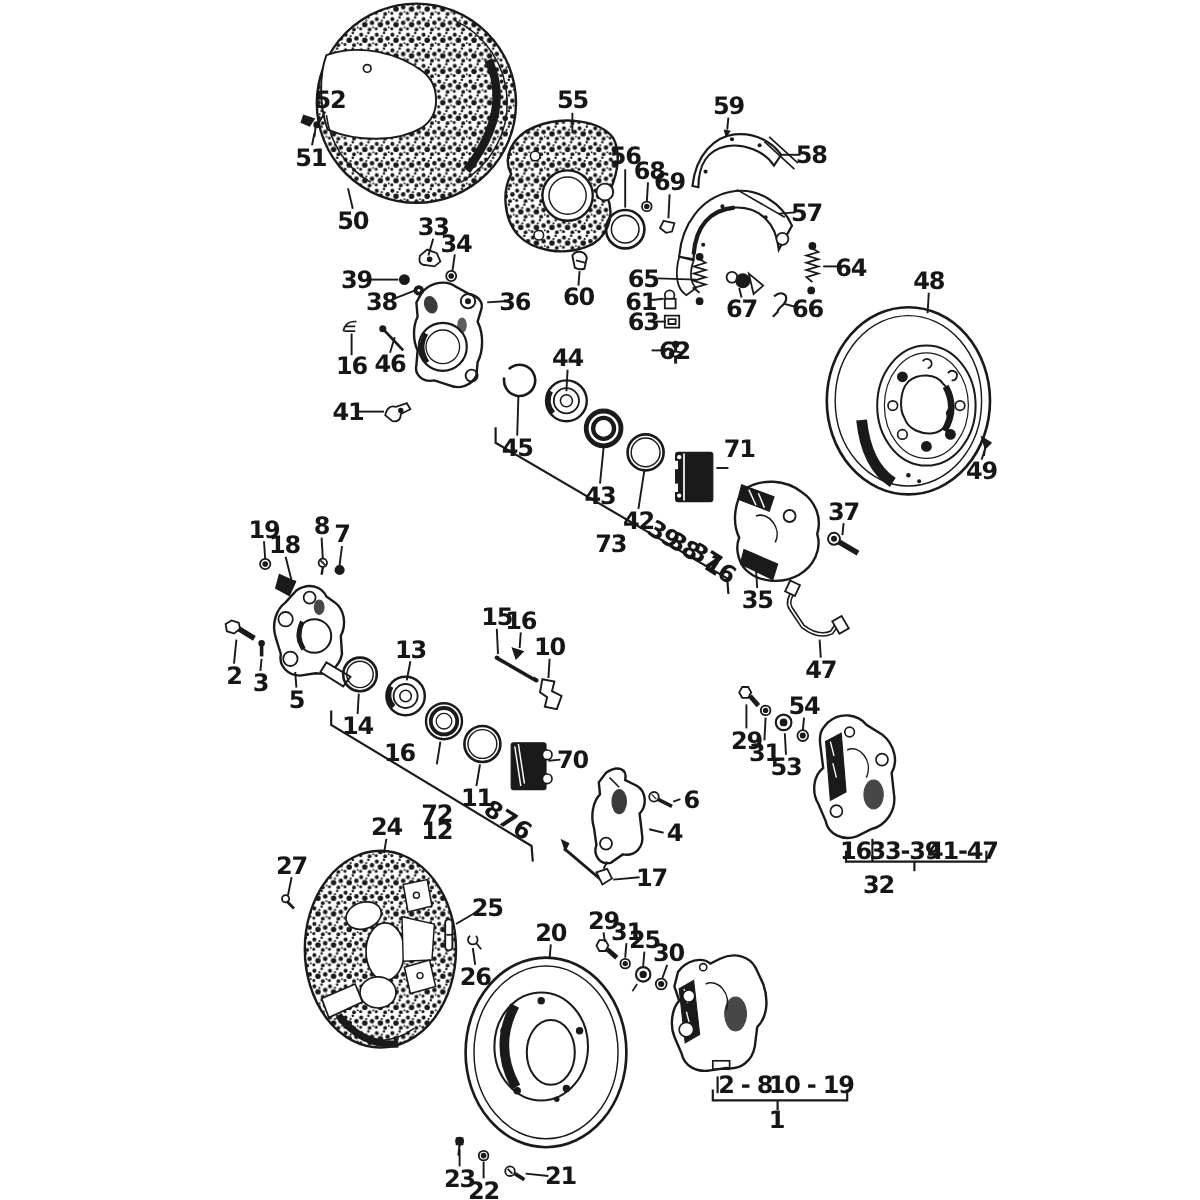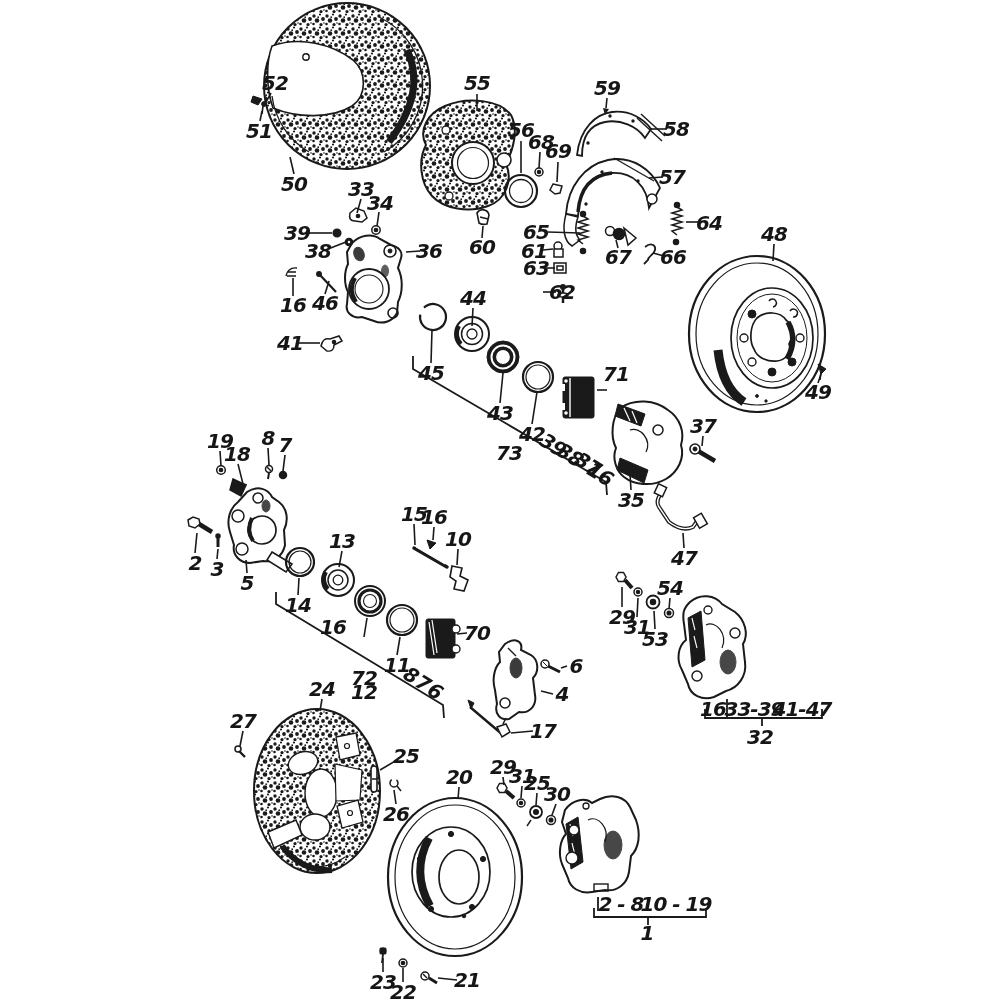--- a/index.html
+++ b/index.html
@@ -1,19 +1,19 @@
 <!DOCTYPE html>
 <html><head>
 <meta charset="utf-8">
 <style>
   html,body{margin:0;padding:0;background:#ffffff;}
   .stage{position:relative;width:1000px;height:1000px;background:#ffffff;overflow:hidden;
          font-family:"DejaVu Sans",sans-serif;}
   .stage svg{position:absolute;left:0;top:0;}
-  #label-layer{position:absolute;left:0;top:0;width:1000px;height:1000px;pointer-events:none;font-style:italic;}
+  #label-layer{position:absolute;left:0;top:0;width:1000px;height:1000px;pointer-events:none;}
   .lbl{position:absolute;transform:translate(-50%,-50%);
        font-family:"DejaVu Sans",sans-serif;font-weight:bold;font-size:20px;
        color:#161616;letter-spacing:-1px;white-space:nowrap;line-height:1;}
 </style>
 </head>
 <body>
 
 <div class="stage">
 <svg width="1000" height="1000" viewBox="0 0 1000 1000">
   <defs>
@@ -543,18 +543,18 @@
       <div class="lbl" style="left: 553px; top: 445px; transform: translate(-50%, -50%) rotate(32deg);">39</div>
       <div class="lbl" style="left: 570px; top: 455px; transform: translate(-50%, -50%) rotate(32deg);">38</div>
       <div class="lbl" style="left: 588px; top: 464px; transform: translate(-50%, -50%) rotate(32deg);">37</div>
       <div class="lbl" style="left: 600px; top: 474px; transform: translate(-50%, -50%) rotate(32deg);">16</div>
       <div class="lbl" style="left: 411px; top: 675px; transform: translate(-50%, -50%) rotate(32deg);">8</div>
       <div class="lbl" style="left: 423px; top: 683px; transform: translate(-50%, -50%) rotate(32deg);">7</div>
       <div class="lbl" style="left: 435px; top: 691px; transform: translate(-50%, -50%) rotate(32deg);">6</div>
       <div class="lbl" style="left: 713px; top: 709px;">16</div>
       <div class="lbl" style="left: 754px; top: 709px;">33-39</div>
       <div class="lbl" style="left: 802px; top: 709px;">41-47</div>
-      <div class="lbl" style="left: 760px; top: 737px;">32</div>
+      <div class="lbl" style="left: 732px; top: 737px;">32</div>
       <div class="lbl" style="left: 621px; top: 904px;">2 - 8</div>
       <div class="lbl" style="left: 676px; top: 904px;">10 - 19</div>
       <div class="lbl" style="left: 647px; top: 933px;">1</div>
     </div>
 </div>
 
 </body></html>

